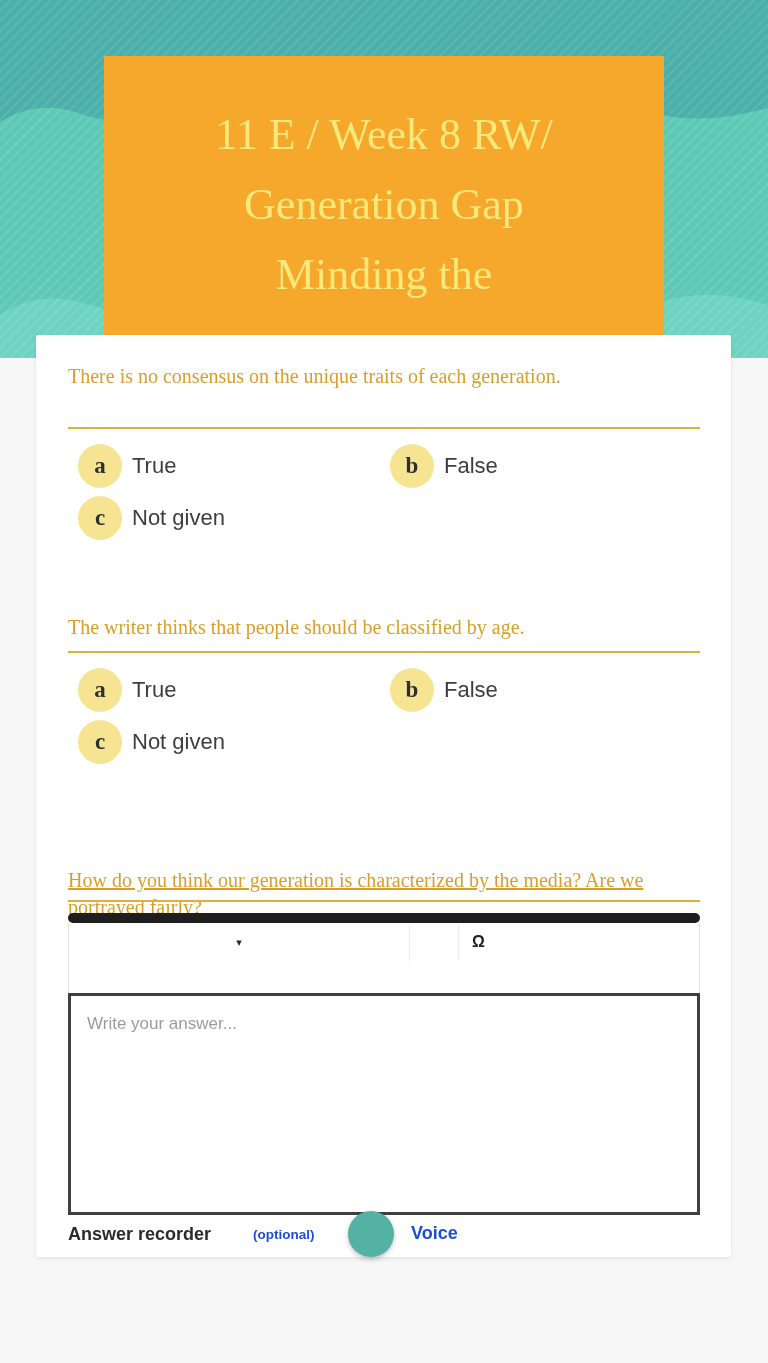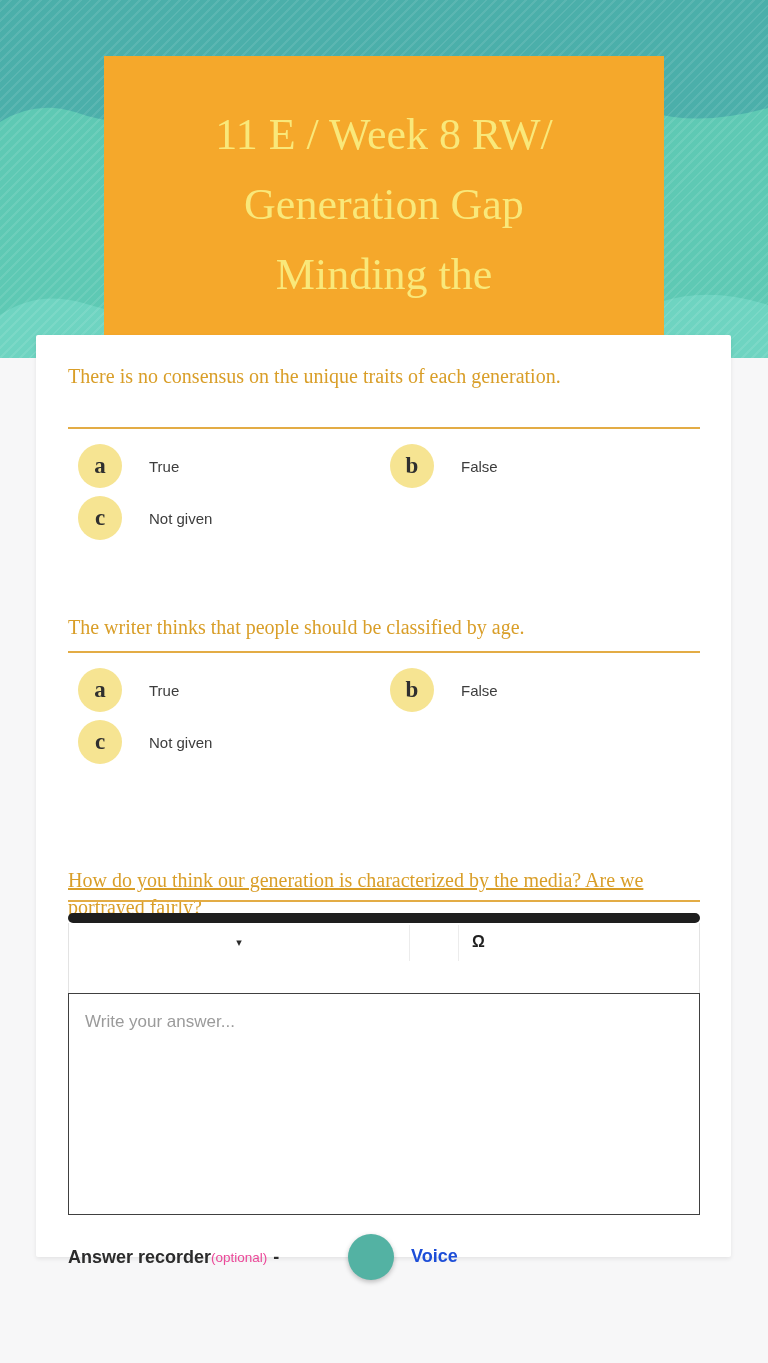--- a/index.html
+++ b/index.html
@@ -22,43 +22,43 @@
     border-radius:2px; box-shadow:0 2px 4px rgba(0,0,0,0.08); z-index:3; }
 
   .q-text { position:absolute; left:32px; width:636px; font-family:cursive; font-size:20px;
     line-height:27px; color:#D99E28; }
   .q-underline { position:absolute; left:32px; width:632px; height:2px; background:#E3AC45; }
 
   .option { position:absolute; display:flex; align-items:center; cursor:pointer; }
   .opt-circle { width:44px; height:44px; border-radius:50%; background:#F6E492;
     display:flex; align-items:center; justify-content:center;
     font-family:cursive; font-size:23px; font-weight:600; color:#2f2f2f; }
-  .opt-label { margin-left:27px; font-size:15px; color:#3d3d3d; }
+  .opt-label { margin-left:10px; font-size:22px; color:#3d3d3d; }
 
   
   .editor-bar { position:absolute; left:32px; top:578px; width:632px; height:10px;
     background:#1e1e1e; border-radius:5px; z-index:2; }
   .editor { position:absolute; left:32px; top:583px; width:632px; height:632px; }
   .toolbar { position:absolute; left:0; top:5px; width:632px; height:70px; background:#fff;
     border-left:1px solid #e3e3e3; border-right:1px solid #e3e3e3; }
   .toolbar-row { display:flex; align-items:stretch; height:38px; }
   .tb-dropdown { width:340px; display:flex; align-items:center; justify-content:center; cursor:pointer; }
   .tb-caret { font-size:11px; color:#2b2b2b; }
   .tb-sep { width:1px; height:36px; background:#ececec; margin-top:2px; }
   .tb-empty { width:48px; }
   .tb-omega { display:flex; align-items:center; padding-left:13px; font-size:16px;
     font-weight:600; color:#1f1f1f; cursor:pointer; }
   .textarea { position:absolute; left:0; top:75px; width:632px; height:222px; background:#fff;
-    border:1px solid #404040; cursor:text; }
+    border:3px solid #404040; cursor:text; }
   .placeholder { position:absolute; left:16px; top:18px; font-size:17px; color:#9b9b9b; }
 
   
-  .recorder-row { position:absolute; left:32px; top:899px; height:46px; display:flex; align-items:center; }
+  .recorder-row { position:absolute; left:32px; top:876px; height:46px; display:flex; align-items:center;gap:36px; }
   .rec-label { font-size:18px; font-weight:700; color:#2c2c2c; }
-  .rec-optional { font-size:13.5px; font-weight:400; color:#ec4899; margin-left:0; }
+  .rec-optional { font-size:13.5px; font-weight:700; color:#1d4ed8; margin-left:6px; }
   .rec-dash { font-size:18px; font-weight:700; color:#2c2c2c; margin-left:6px; }
   .mic-btn { position:absolute; left:280px; top:0px; width:46px; height:46px; border-radius:50%;
     background:#53B2A3; box-shadow:0 2px 5px rgba(0,0,0,0.25); cursor:pointer; border:none; }
   .voice-label { position:absolute; left:343px; top:12px; font-size:18px; font-weight:800; color:#1d4ed8; }
 </style>
 </head>
 <body>
 
 <div class="header-bg">
   <svg width="768" height="358" viewBox="0 0 768 358" preserveAspectRatio="none">

